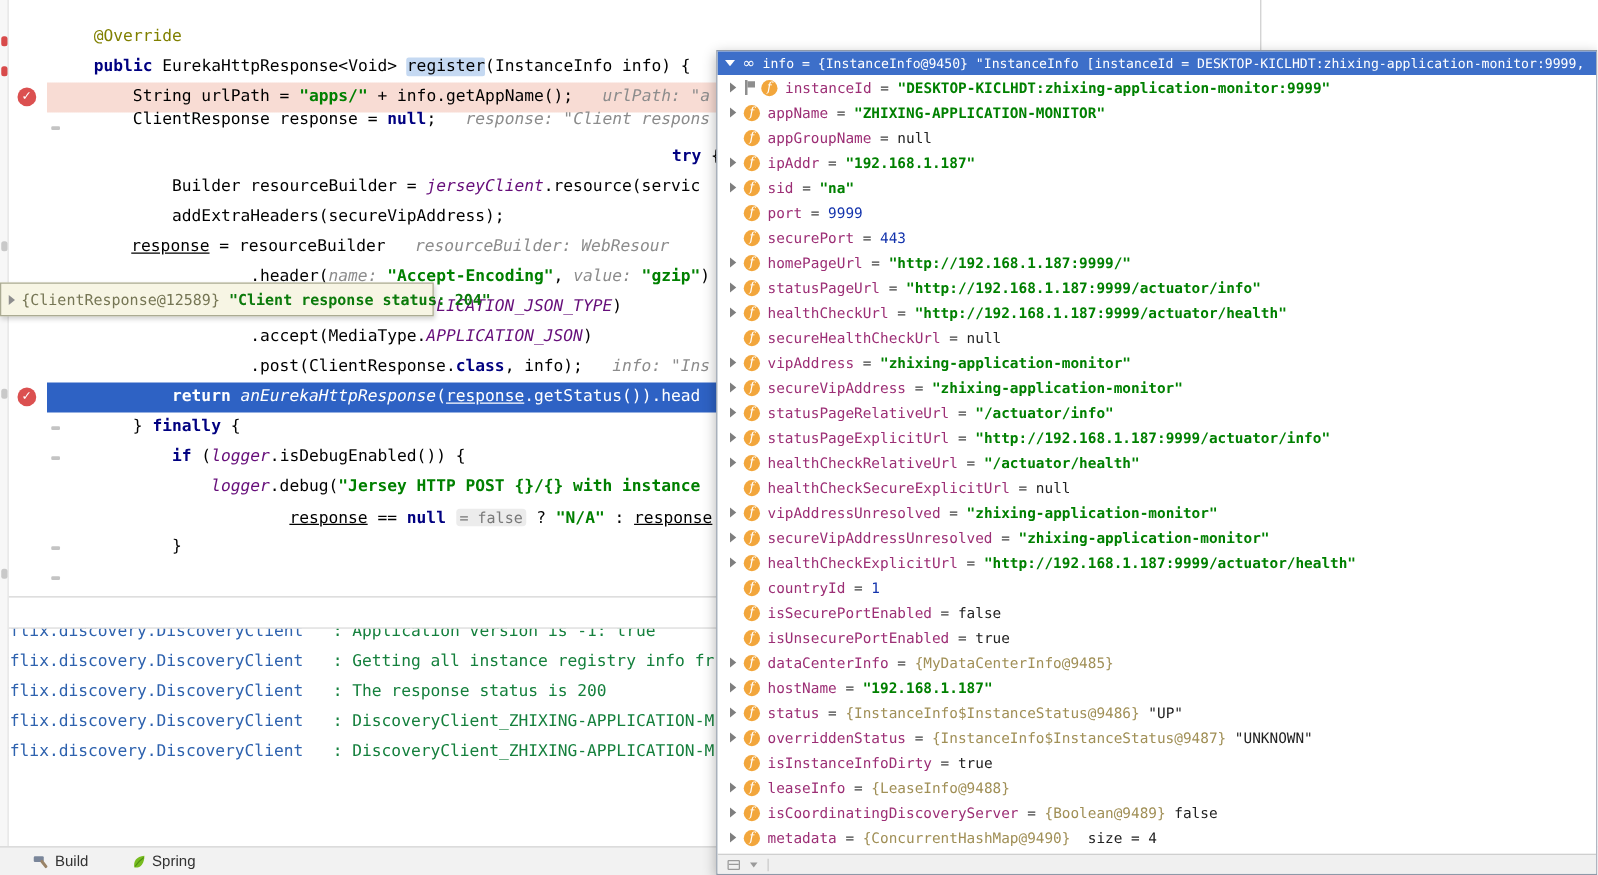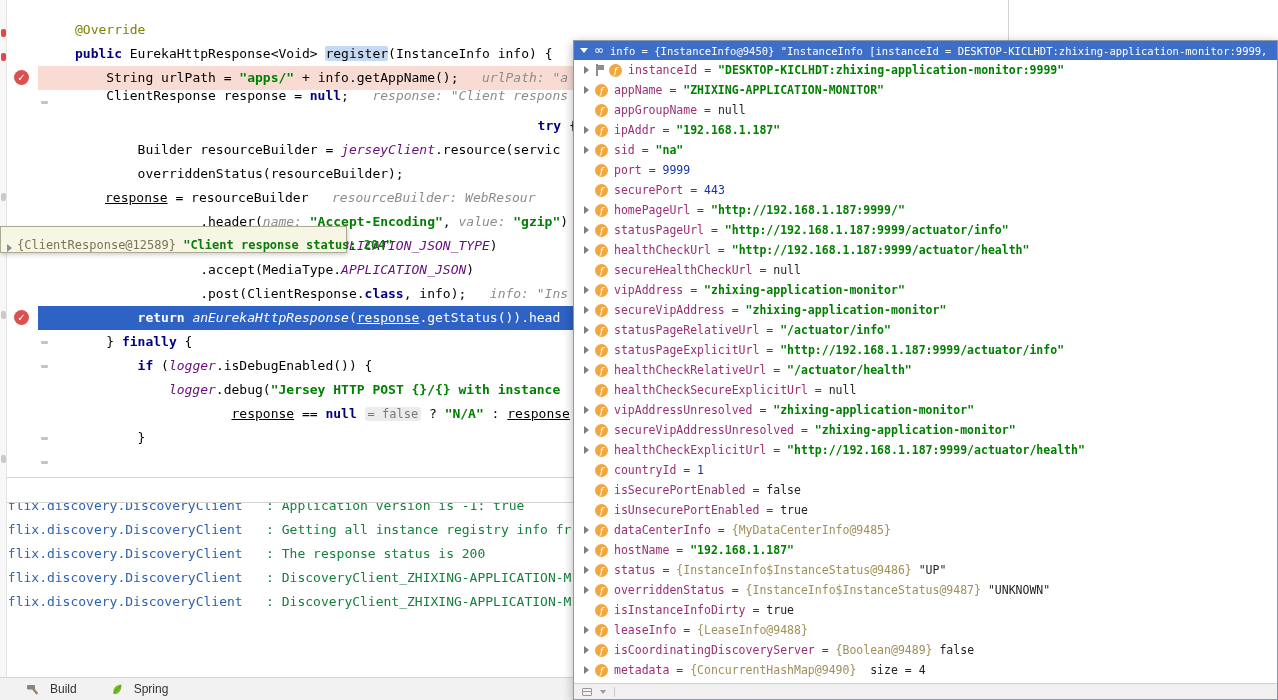--- a/index.html
+++ b/index.html
@@ -30,38 +30,38 @@
   .tok-it{font-style:italic}
   .tok-hl{background:#C5D9F2;border-radius:2px}
   .bp-icon{position:absolute;left:6px;width:15px;height:15px;border-radius:50%;background:#DB5050;
     color:#fff;font-size:10px;line-height:15px;text-align:center;font-family:"DejaVu Sans",sans-serif}
   .fold-mark{position:absolute;left:33px;width:7px;height:3px;background:#C4C4C4;border-radius:1px}
   #gutter-divider{position:absolute;left:1008px;top:0;width:1px;height:477px;background:#DCDCDC;z-index:1}
 
   
   #tooltip{position:absolute;left:0;top:226px;width:347px;height:27px;background:#F7F5E4;
     border:1px solid #ABAB93;box-shadow:1px 2px 4px rgba(0,0,0,.18);z-index:6;
-    display:flex;align-items:flex-end;padding-left:6px;white-space:pre;
+    display:flex;align-items:center;padding-left:6px;white-space:pre;
     font-family:"DejaVu Sans Mono",monospace;font-size:12px}
   .tip-tri{width:0;height:0;border-left:5px solid #8E8E8E;border-top:4px solid transparent;border-bottom:4px solid transparent;margin-right:5px}
   .tip-ref{color:#767655}
   .tip-val{color:#0B7A0B;font-weight:bold}
 
   
   .hline{position:absolute;left:0;width:1010px;height:1px;background:#D3D3D3;z-index:2}
   #console{position:absolute;left:0;top:503px;width:1010px;height:174px;background:#fff;overflow:hidden;z-index:2}
   #console-inner{position:absolute;left:0;top:-9px}
   .console-line{height:24px;line-height:24px;white-space:pre;font-family:"DejaVu Sans Mono",monospace;font-size:13px}
   .cl-logger{color:#2E62AE}
   .cl-msg{color:#15803d}
 
   
   #statusbar{position:absolute;left:0;top:677px;width:1278px;height:23px;background:#F2F2F2;
     border-top:1px solid #D4D4D4;z-index:5;display:flex;align-items:center;padding-left:26px;gap:34px}
-  .sb-item{display:flex;align-items:center;gap:11px;font-size:12px;color:#333;cursor:default}
+  .sb-item{display:flex;align-items:center;gap:5px;font-size:12px;color:#333;cursor:default}
 
   
   #popup{position:absolute;left:573px;top:40px;width:705px;height:660px;background:#fff;
     border:1px solid #8E99A8;box-shadow:0 3px 10px rgba(0,0,0,.3);z-index:10;overflow:hidden}
   #pp-header{height:19px;background:#3D6FC9;display:flex;align-items:center;padding:0 6px;gap:6px;overflow:hidden}
   .hdr-chev{width:0;height:0;border-top:5px solid #fff;border-left:4px solid transparent;border-right:4px solid transparent;flex:0 0 auto}
   .hdr-inf{color:#fff;font-size:12px;line-height:19px;flex:0 0 auto;font-family:"DejaVu Sans",sans-serif}
   #pp-title{color:#fff;font-family:"DejaVu Sans Mono",monospace;font-size:10.5px;white-space:pre;overflow:hidden}
   #pp-body{position:absolute;left:0;top:19px;width:703px;height:623px;overflow:hidden;background:#fff}
   .var-row{height:20px;display:flex;align-items:center;white-space:pre;
@@ -105,21 +105,21 @@
   </div>
 
   <div id="editor">
     <div>
         <div class="code-line" style="top: 18px; padding-left: 67px;"><span class="tok-ann">@Override</span></div>
         <div class="code-line" style="top: 42px; padding-left: 67px;"><span class="tok-kw">public </span><span class="tok-plain">EurekaHttpResponse&lt;Void&gt; </span><span class="tok-hl">register</span><span class="tok-plain">(InstanceInfo info) {</span></div>
         <div class="code-line bp" style="top: 66px; padding-left: 98.3px;"><span class="tok-plain">String urlPath = </span><span class="tok-str">"apps/"</span><span class="tok-plain"> + info.getAppName();</span><span class="tok-hint">   urlPath: "a</span></div>
         <div class="code-line" style="top: 84px; padding-left: 98.3px;"><span class="tok-plain">ClientResponse response = </span><span class="tok-kw">null</span><span class="tok-plain">;</span><span class="tok-hint">   response: "Client respons</span></div>
         <div class="code-line" style="top: 114px; padding-left: 98.3px; text-align: center;"><span class="tok-kw">try</span><span class="tok-plain"> {</span></div>
         <div class="code-line" style="top: 138px; padding-left: 129.6px;"><span class="tok-plain">Builder resourceBuilder = </span><span class="tok-field">jerseyClient</span><span class="tok-plain">.resource(servic</span></div>
-        <div class="code-line" style="top: 162px; padding-left: 129.6px;"><span class="tok-plain">overriddenStatus(resourceBuilder);</span></div>
+        <div class="code-line" style="top: 162px; padding-left: 129.6px;"><span class="tok-plain">addExtraHeaders(secureVipAddress);</span></div>
         <div class="code-line" style="top: 186px; padding-left: 97px;"><span class="tok-und">response</span><span class="tok-plain"> = resourceBuilder</span><span class="tok-hint">   resourceBuilder: WebResour</span></div>
         <div class="code-line" style="top: 210px; padding-left: 192.2px;"><span class="tok-plain">.header(</span><span class="tok-hint">name:</span><span class="tok-plain"> </span><span class="tok-str">"Accept-Encoding"</span><span class="tok-plain">, </span><span class="tok-hint">value:</span><span class="tok-plain"> </span><span class="tok-str">"gzip"</span><span class="tok-plain">)</span></div>
         <div class="code-line" style="top: 234px; padding-left: 192.2px;"><span class="tok-plain">.type(MediaType.</span><span class="tok-field">APPLICATION_JSON_TYPE</span><span class="tok-plain">)</span></div>
         <div class="code-line" style="top: 258px; padding-left: 192.2px;"><span class="tok-plain">.accept(MediaType.</span><span class="tok-field">APPLICATION_JSON</span><span class="tok-plain">)</span></div>
         <div class="code-line" style="top: 282px; padding-left: 192.2px;"><span class="tok-plain">.post(ClientResponse.</span><span class="tok-kw">class</span><span class="tok-plain">, info);</span><span class="tok-hint">   info: "Ins</span></div>
         <div class="code-line exec" style="top: 306px; padding-left: 129.6px;"><span class="tok-kw">return </span><span class="tok-it">anEurekaHttpResponse</span><span class="tok-plain">(</span><span class="tok-und">response</span><span class="tok-plain">.getStatus()).head</span></div>
         <div class="code-line" style="top: 330px; padding-left: 98.3px;"><span class="tok-plain">} </span><span class="tok-kw">finally</span><span class="tok-plain"> {</span></div>
         <div class="code-line" style="top: 354px; padding-left: 129.6px;"><span class="tok-kw">if</span><span class="tok-plain"> (</span><span class="tok-field">logger</span><span class="tok-plain">.isDebugEnabled()) {</span></div>
         <div class="code-line" style="top: 378px; padding-left: 160.9px;"><span class="tok-field">logger</span><span class="tok-plain">.debug(</span><span class="tok-str">"Jersey HTTP POST {}/{} with instance</span></div>
         <div class="code-line" style="top: 402px; padding-left: 223.5px;"><span class="tok-und">response</span><span class="tok-plain"> == </span><span class="tok-kw">null</span><span class="tok-plain"> </span><span class="tok-chip">= false</span><span class="tok-plain"> ? </span><span class="tok-str">"N/A"</span><span class="tok-plain"> : </span><span class="tok-und">response</span></div>

